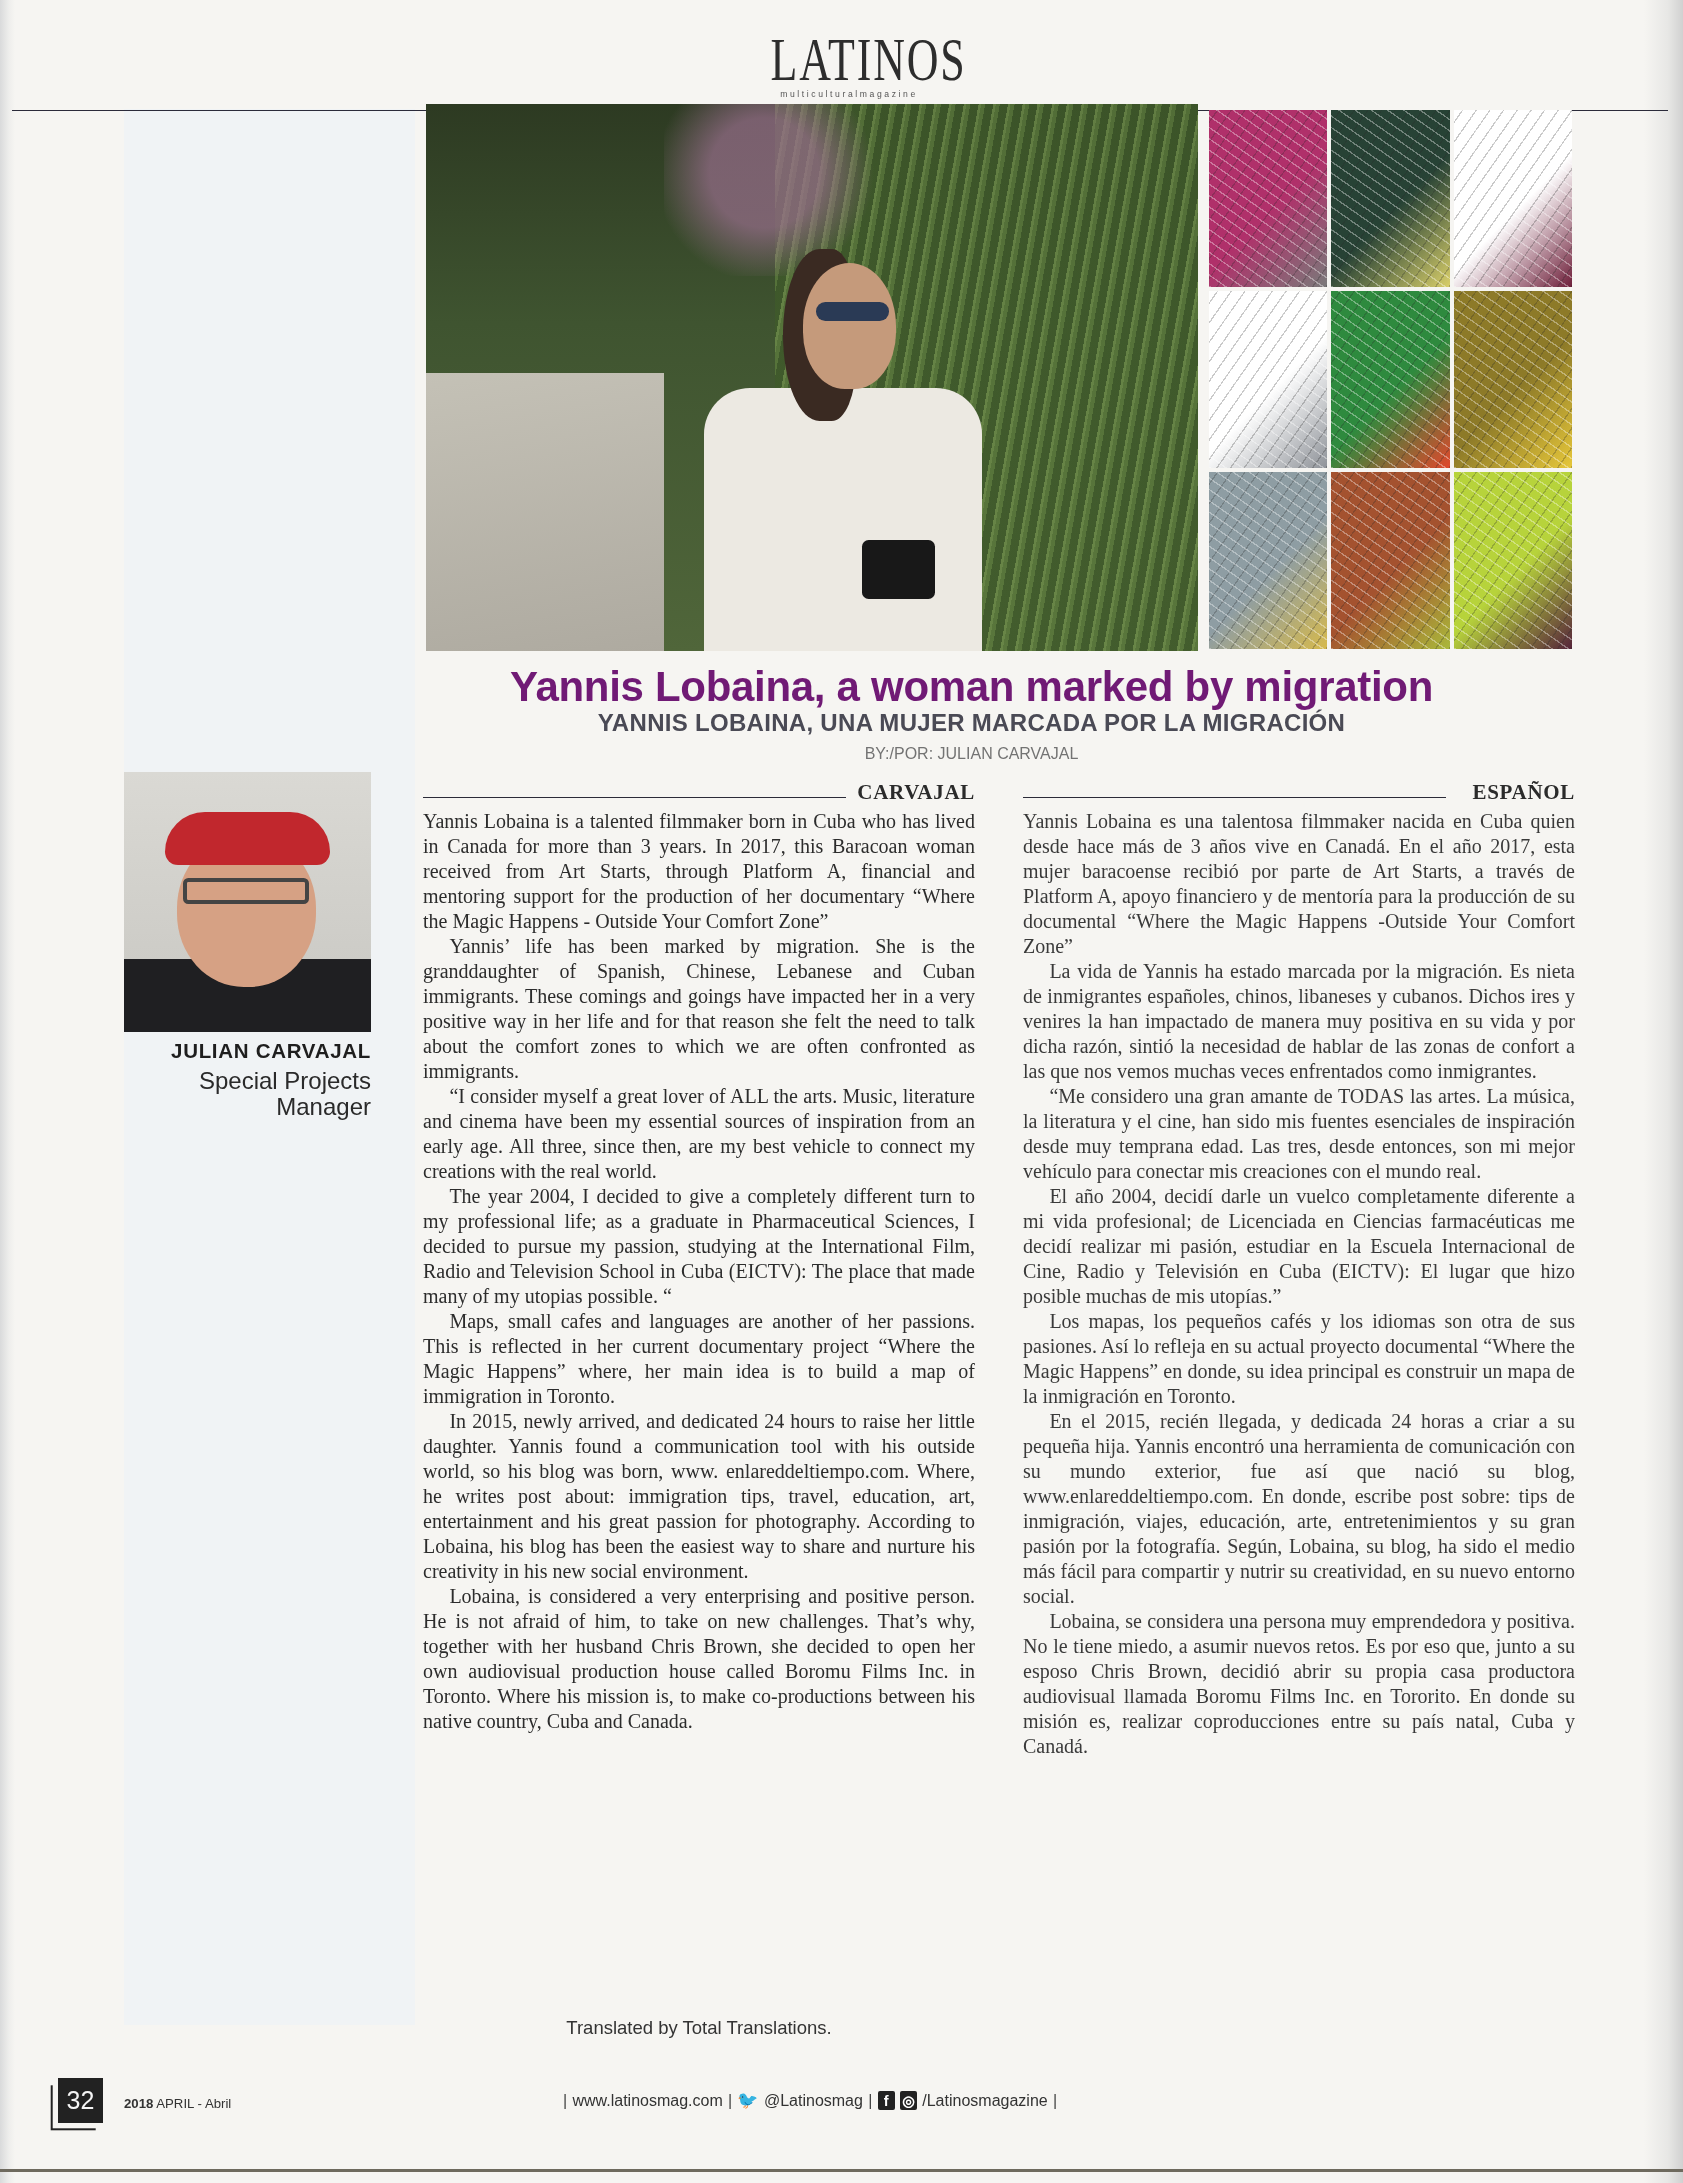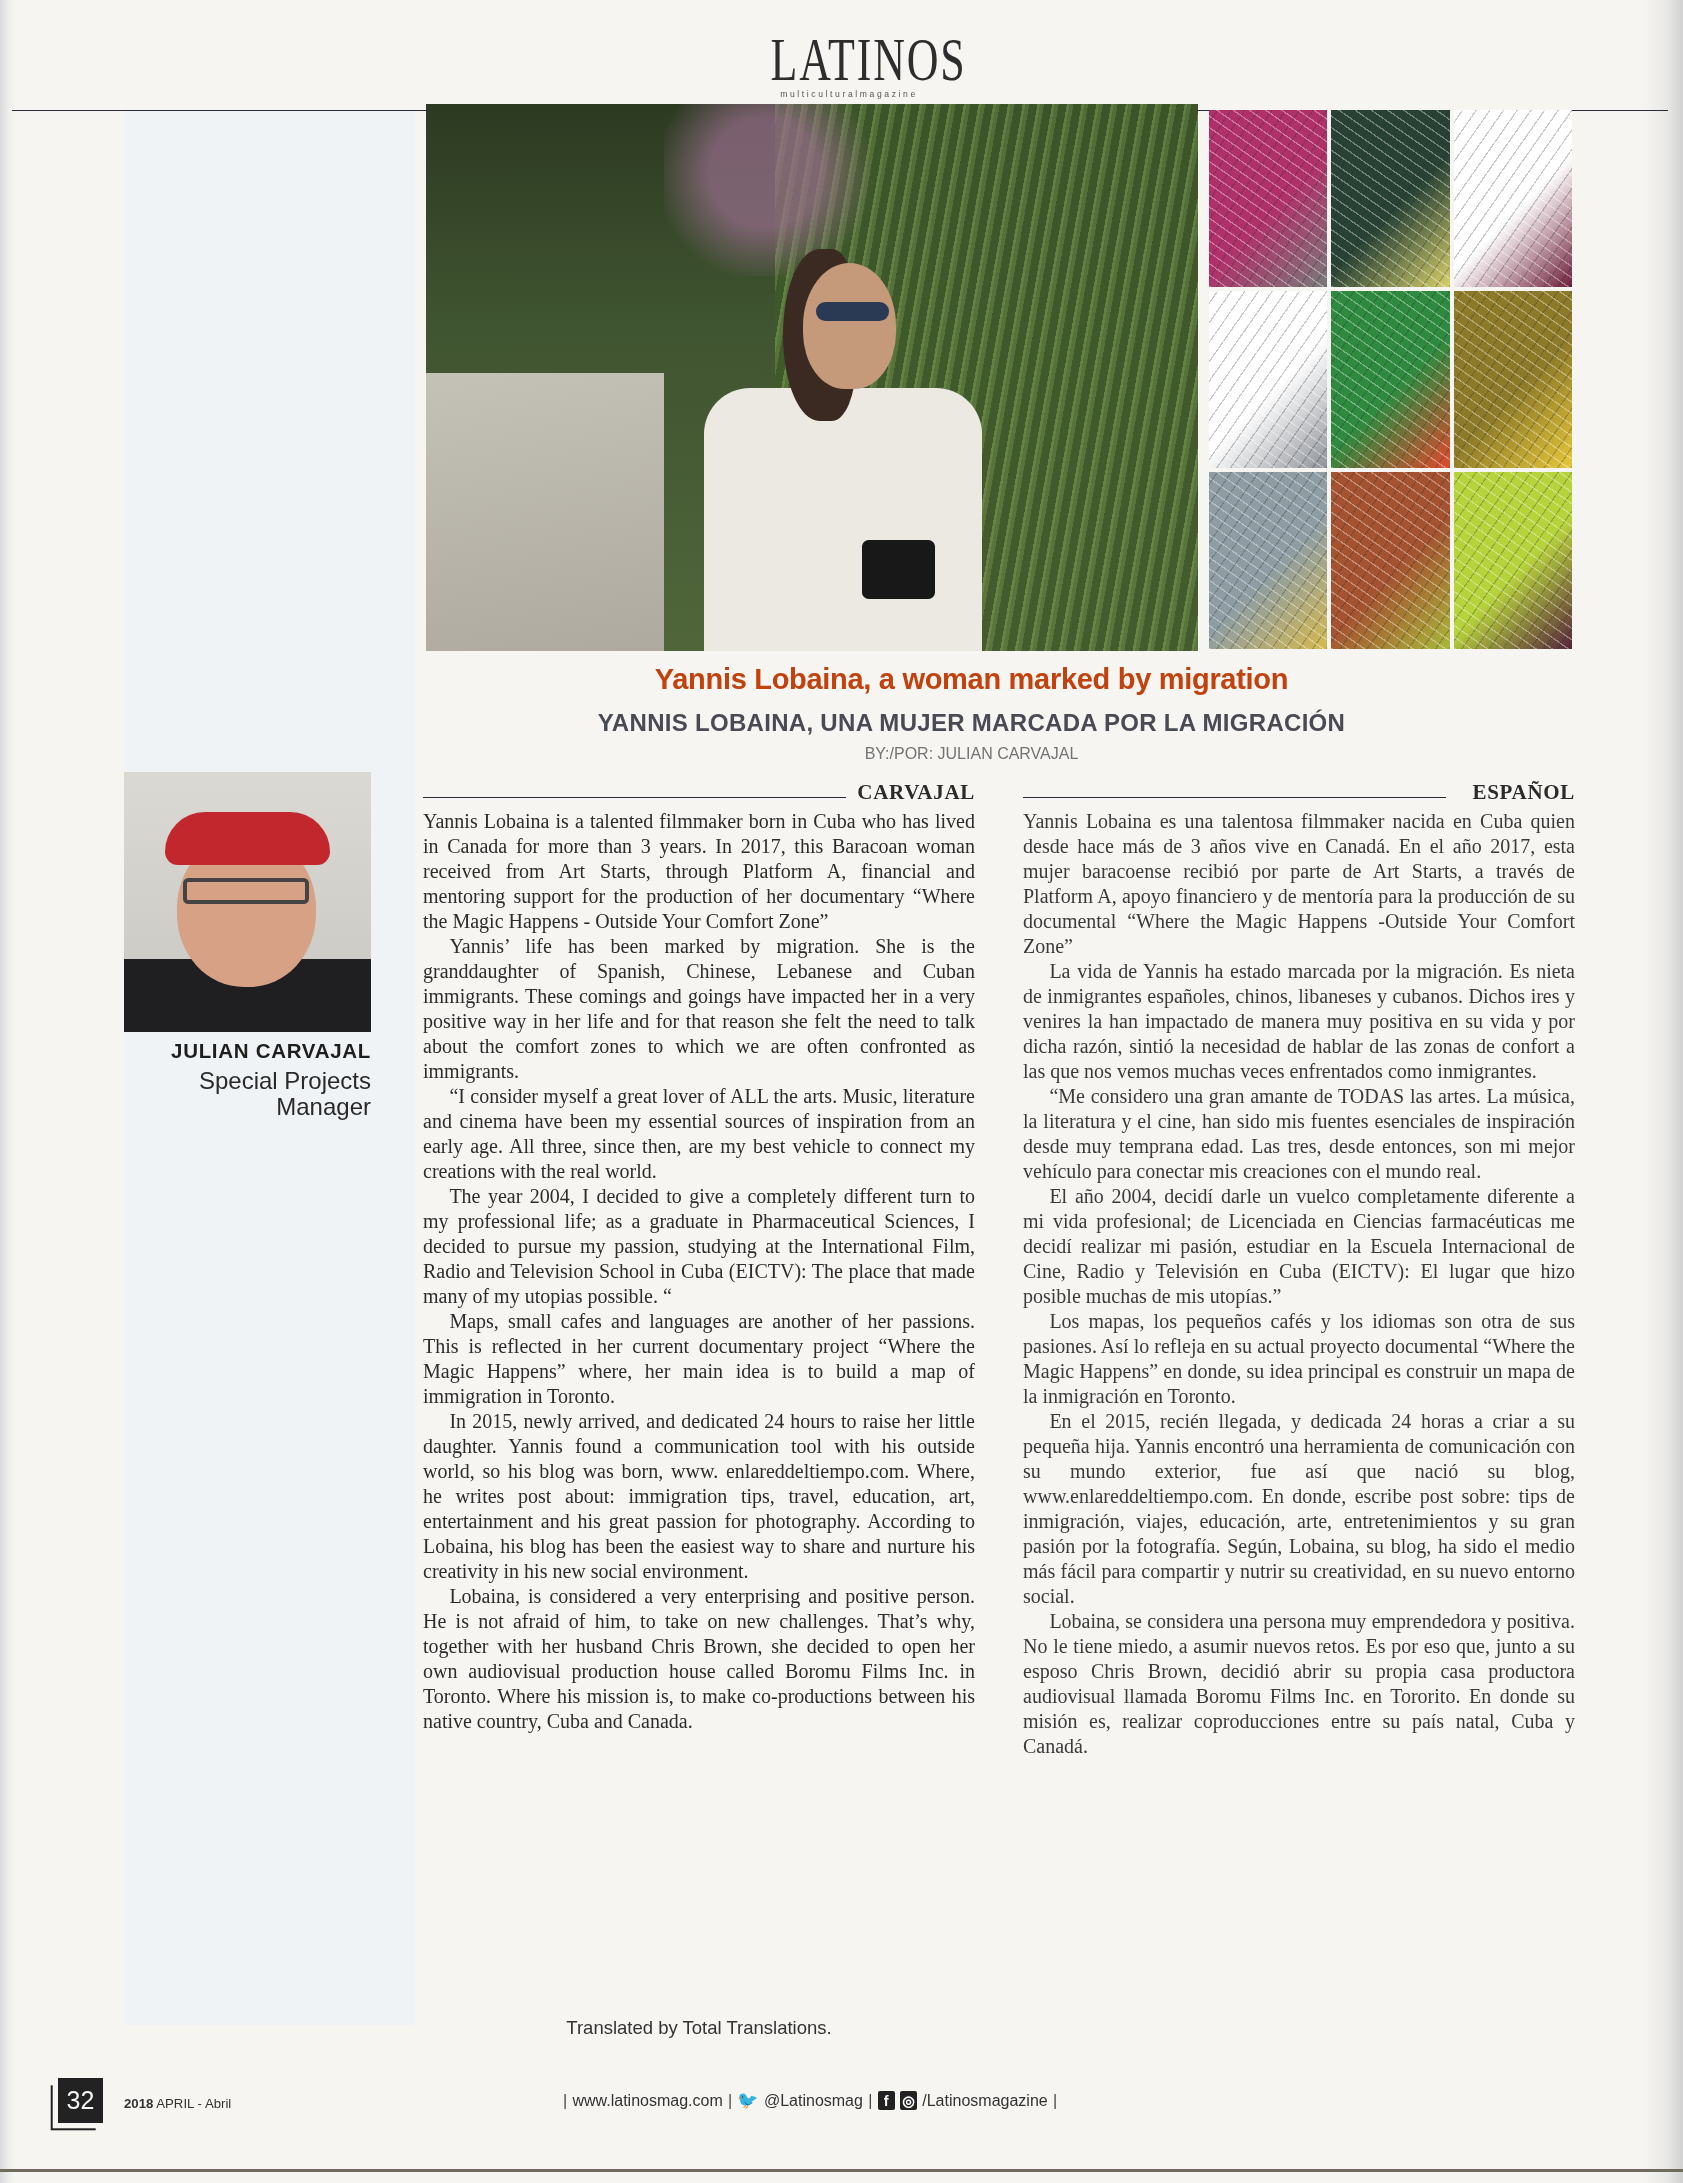--- a/index.html
+++ b/index.html
@@ -54,21 +54,21 @@
   .map-grid { position:absolute; left:1209px; top:110px; width:363px; height:539px;
     display:grid; grid-template-columns: repeat(3,1fr); grid-template-rows: repeat(3,1fr); gap:4px;
     background:#f6f5f2; }
   .map-tile { position:relative; overflow:hidden; }
   .map-tile::after { content:""; position:absolute; inset:0;
     background: repeating-linear-gradient(35deg, rgba(255,255,255,.35) 0 1.3px, transparent 1.3px 9.3px),
                 repeating-linear-gradient(-55deg, rgba(40,40,40,.25) 0 1.3px, transparent 1.3px 11.2px); }
 
   
   .headline { position:absolute; left:423px; top:663px; width:1097px; text-align:center;
-    font-family:"Liberation Sans", sans-serif; font-size:29px; color:#c2410c; letter-spacing:-0.3px; }
+    font-family:"Liberation Sans", sans-serif; font-size:42px; color:#701a75; letter-spacing:-0.3px; }
   .subheadline { position:absolute; left:423px; top:709px; width:1097px; text-align:center;
     font-family:"Liberation Sans", sans-serif; font-weight:bold; font-size:24px; color:#4a4a55; letter-spacing:0.3px; }
   .byline { position:absolute; left:423px; top:745px; width:1097px; text-align:center;
     font-family:"Liberation Sans", sans-serif; font-size:16px; color:#737373; }
 
   
   .author-photo { position:absolute; left:124px; top:772px; width:247px; height:260px; overflow:hidden;
     background: linear-gradient(180deg,#dad9d4 0%,#c8c7c2 100%); }
   .author-photo .shirt { position:absolute; left:0; bottom:0; width:247px; height:73px; background:#1f1f22; }
   .author-photo .face { position:absolute; left:53px; top:63px; width:139px; height:152px; border-radius:48%;

